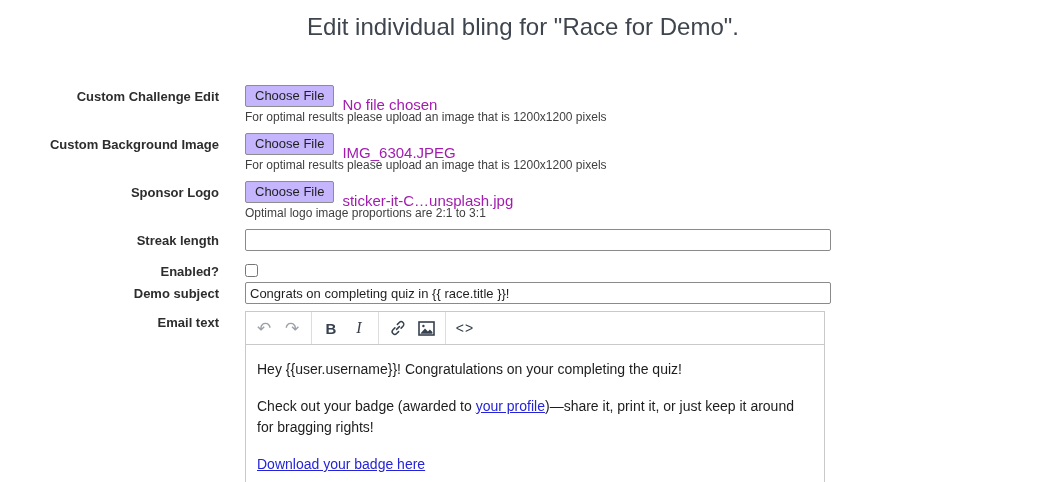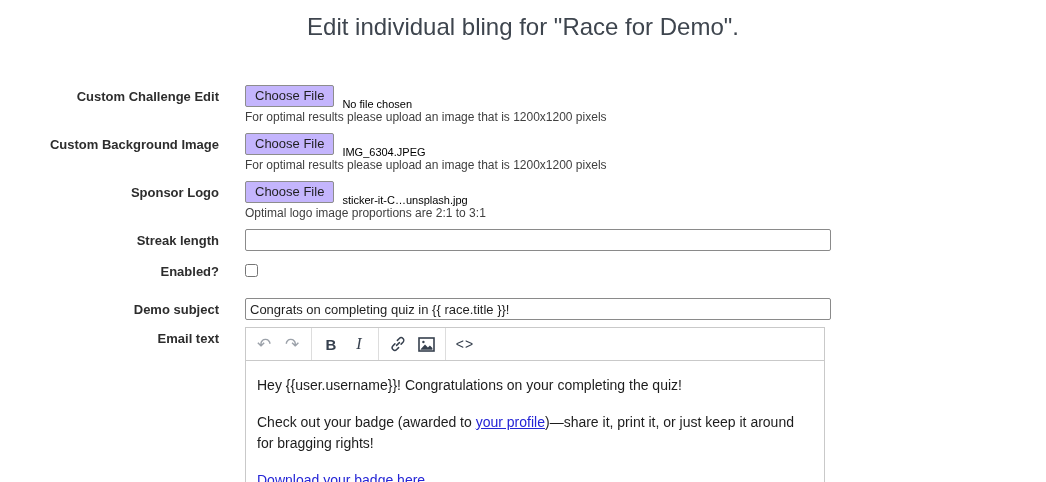--- a/index.html
+++ b/index.html
@@ -40,36 +40,36 @@
     font-size: 13px;
     color: #1f1f1f;
     background: #c4b5fd;
     border: 1px solid #8d8d8d;
     border-radius: 2px;
     height: 22px;
     padding: 0 9px;
     line-height: 20px;
     cursor: pointer;
   }
-  .file-name { margin-left: 8px; font-size: 11px; color: #000000; margin-top: 16px; }
+  .file-name { margin-left: 8px; font-size: 15px; color: #a21caf; margin-top: 16px; }
   .helper { margin-top: 3px; font-size: 12px; color: #3f3f3f; }
   .row-streak { margin-bottom: 9px; }
   .text-input {
     width: 586px;
     height: 22px;
     box-sizing: border-box;
     border: 1px solid #8a8a8a;
     border-radius: 2px;
     font-family: inherit;
     font-size: 13px;
     color: #1f1f1f;
     padding: 2px 4px;
     background: #fff;
   }
-  .row-enabled { margin-bottom: 17px; }
+  .row-enabled { margin-bottom: 1px; }
   .checkbox { width: 13px; height: 13px; margin: 4px 0 0 0; }
   .row-subject { margin-bottom: 7px; }
 
   .editor { width: 580px; }
   .toolbar {
     display: flex;
     align-items: stretch;
     height: 34px;
     box-sizing: border-box;
     border: 1px solid #c9c9c9;

